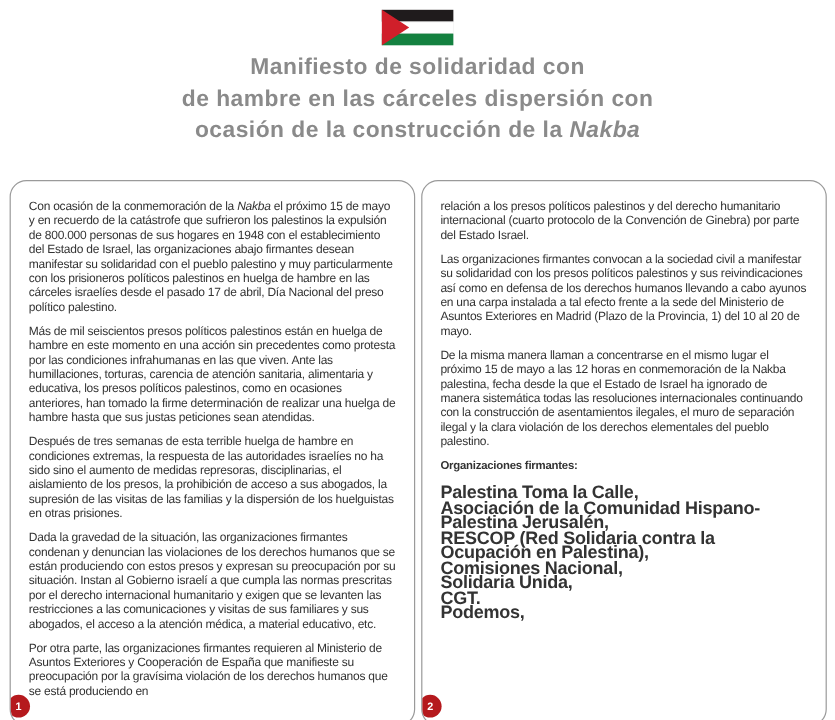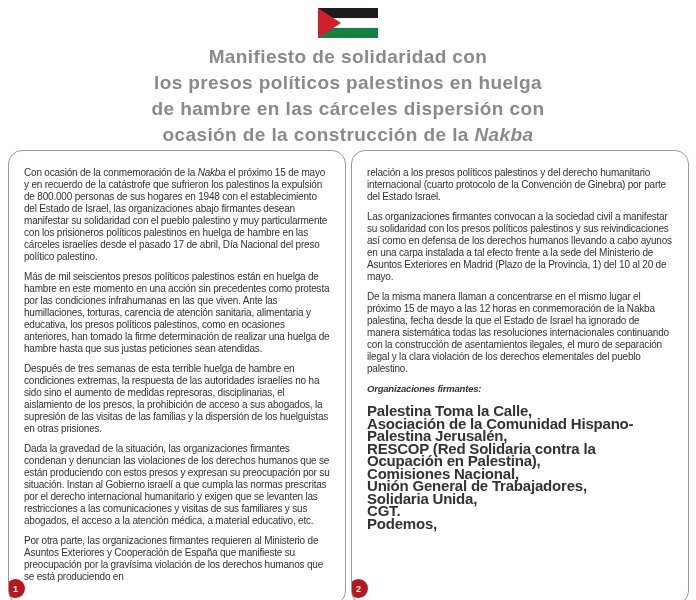--- a/index.html
+++ b/index.html
@@ -64,21 +64,20 @@
     color: var(--body_text, #333333);
     margin-bottom: 8px;
   }
   .signatories-heading {
     font-size: 9.5px;
     line-height: 12px;
     letter-spacing: -0.2px;
     font-weight: bold;
     color: var(--body_text, #333333);
     margin-bottom: 10px;
-    font-style: italic;
   }
   .signatory {
     font-size: 15px;
     line-height: 12.5px;
     letter-spacing: -0.2px;
     font-weight: bold;
     color: var(--body_text, #333333);
   }
 
   
@@ -101,21 +100,20 @@
 
   <div class="flag">
     <div class="stripe black"></div>
     <div class="stripe white"></div>
     <div class="stripe green"></div>
     <div class="triangle"></div>
   </div>
 
   <div class="title">
     <div>Manifiesto de solidaridad con</div>
-    <div>los presos políticos palestinos en huelga</div>
     <div>de hambre en las cárceles dispersión con</div>
     <div><span>ocasión de la construcción de la </span><em>Nakba</em></div>
   </div>
 
   <div class="boxes">
 
     <div class="box">
       <p><span>Con ocasión de la conmemoración de la </span><em>Nakba</em><span> el próximo 15 de mayo y en recuerdo de la catástrofe que sufrieron los palestinos la expulsión de 800.000 personas de sus hogares en 1948 con el establecimiento del Estado de Israel, las organizaciones abajo firmantes desean manifestar su solidaridad con el pueblo palestino y muy particularmente con los prisioneros políticos palestinos en huelga de hambre en las cárceles israelíes desde el pasado 17 de abril, Día Nacional del preso político palestino.</span></p>
       <p>Más de mil seiscientos presos políticos palestinos están en huelga de hambre en este momento en una acción sin precedentes como protesta por las condiciones infrahumanas en las que viven. Ante las humillaciones, torturas, carencia de atención sanitaria, alimentaria y educativa, los presos políticos palestinos, como en ocasiones anteriores, han tomado la firme determinación de realizar una huelga de hambre hasta que sus justas peticiones sean atendidas.</p>
       <p>Después de tres semanas de esta terrible huelga de hambre en condiciones extremas, la respuesta de las autoridades israelíes no ha sido sino el aumento de medidas represoras, disciplinarias, el aislamiento de los presos, la prohibición de acceso a sus abogados, la supresión de las visitas de las familias y la dispersión de los huelguistas en otras prisiones.</p>
@@ -126,21 +124,20 @@
 
     <div class="box">
       <p>relación a los presos políticos palestinos y del derecho humanitario internacional (cuarto protocolo de la Convención de Ginebra) por parte del Estado Israel.</p>
       <p>Las organizaciones firmantes convocan a la sociedad civil a manifestar su solidaridad con los presos políticos palestinos y sus reivindicaciones así como en defensa de los derechos humanos llevando a cabo ayunos en una carpa instalada a tal efecto frente a la sede del Ministerio de Asuntos Exteriores en Madrid (Plazo de la Provincia, 1) del 10 al 20 de mayo.</p>
       <p>De la misma manera llaman a concentrarse en el mismo lugar el próximo 15 de mayo a las 12 horas en conmemoración de la Nakba palestina, fecha desde la que el Estado de Israel ha ignorado de manera sistemática todas las resoluciones internacionales continuando con la construcción de asentamientos ilegales, el muro de separación ilegal y la clara violación de los derechos elementales del pueblo palestino.</p>
       <div class="signatories-heading">Organizaciones firmantes:</div>
       <div class="signatory">Palestina Toma la Calle,</div>
       <div class="signatory">Asociación de la Comunidad Hispano-Palestina Jerusalén,</div>
       <div class="signatory">RESCOP (Red Solidaria contra la Ocupación en Palestina),</div>
       <div class="signatory">Comisiones Nacional,</div>
-      <div class="signatory">Unión General de Trabajadores,</div>
       <div class="signatory">Solidaria Unida,</div>
       <div class="signatory">CGT.</div>
       <div class="signatory">Podemos,</div>
       <div class="page-marker">2</div>
     </div>
 
   </div>
 </div>
 
 </body></html>

